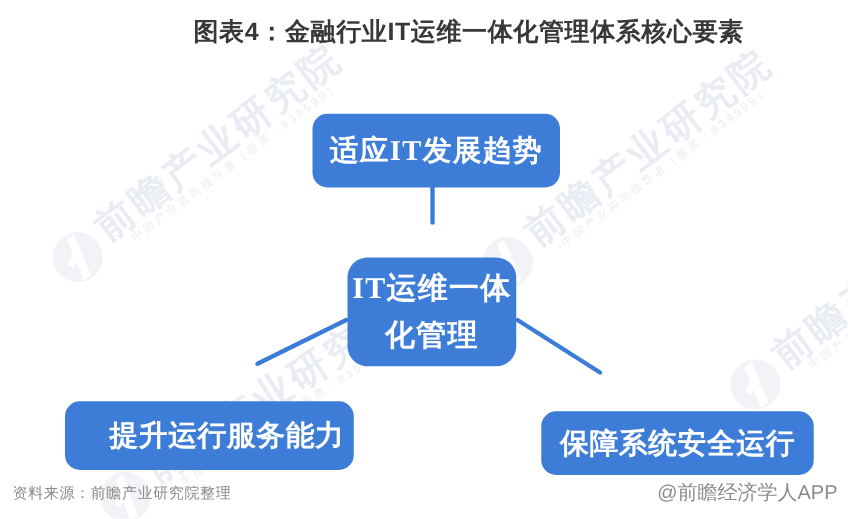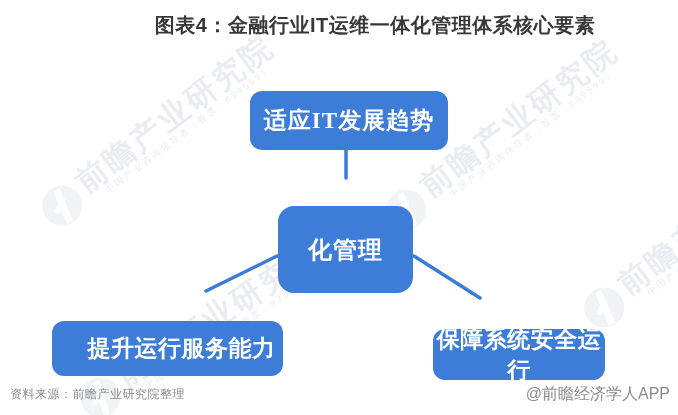--- a/index.html
+++ b/index.html
@@ -103,21 +103,21 @@
     align-items: center;
     justify-content: center;
     text-align: center;
     font-family: "Liberation Serif", serif;
     font-weight: bold;
     margin-top: 28px;
   }
   .node-top    { left: 250px; top: 63px;  width: 198px; height: 59px; border-radius: 12px; font-size: 23px; letter-spacing: 1px; }
   .node-center { left: 278px; top: 178px; width: 135px; height: 87px; border-radius: 16px; font-size: 24px; line-height: 38px; letter-spacing: 1px; }
   .node-bl     { left: 52px;  top: 293px; width: 203px; height: 55px; border-radius: 12px; font-size: 23px; letter-spacing: 0.5px; padding-left: 28px; }
-  .node-br     { left: 433px; top: 301px; width: 172px; height: 51px; border-radius: 12px; font-size: 23px; letter-spacing: 0.5px; }
+  .node-br     { left: 433px; top: 301px; width: 218px; height: 51px; border-radius: 12px; font-size: 23px; letter-spacing: 0.5px; }
 
   
   .footer-source {
     position: absolute;
     left: 10px;
     top: 386px;
     z-index: 2;
     font-family: "Liberation Serif", serif;
     font-size: 12px;
     color: var(--footer-text, #8a8a8a);
@@ -186,20 +186,21 @@
     <line x1="346" y1="122" x2="346" y2="178"></line>
     <line x1="277" y1="256" x2="206" y2="291"></line>
     <line x1="414" y1="256" x2="480" y2="298"></line>
   </svg>
 
   <div class="node node-top">
     <span>适应IT发展趋势</span>
   </div>
 
   <div class="node node-center">
+    <span>IT运维一体</span>
     <span>化管理</span>
   </div>
 
   <div class="node node-bl">
     <span>提升运行服务能力</span>
   </div>
 
   <div class="node node-br">
     <span>保障系统安全运行</span>
   </div>

